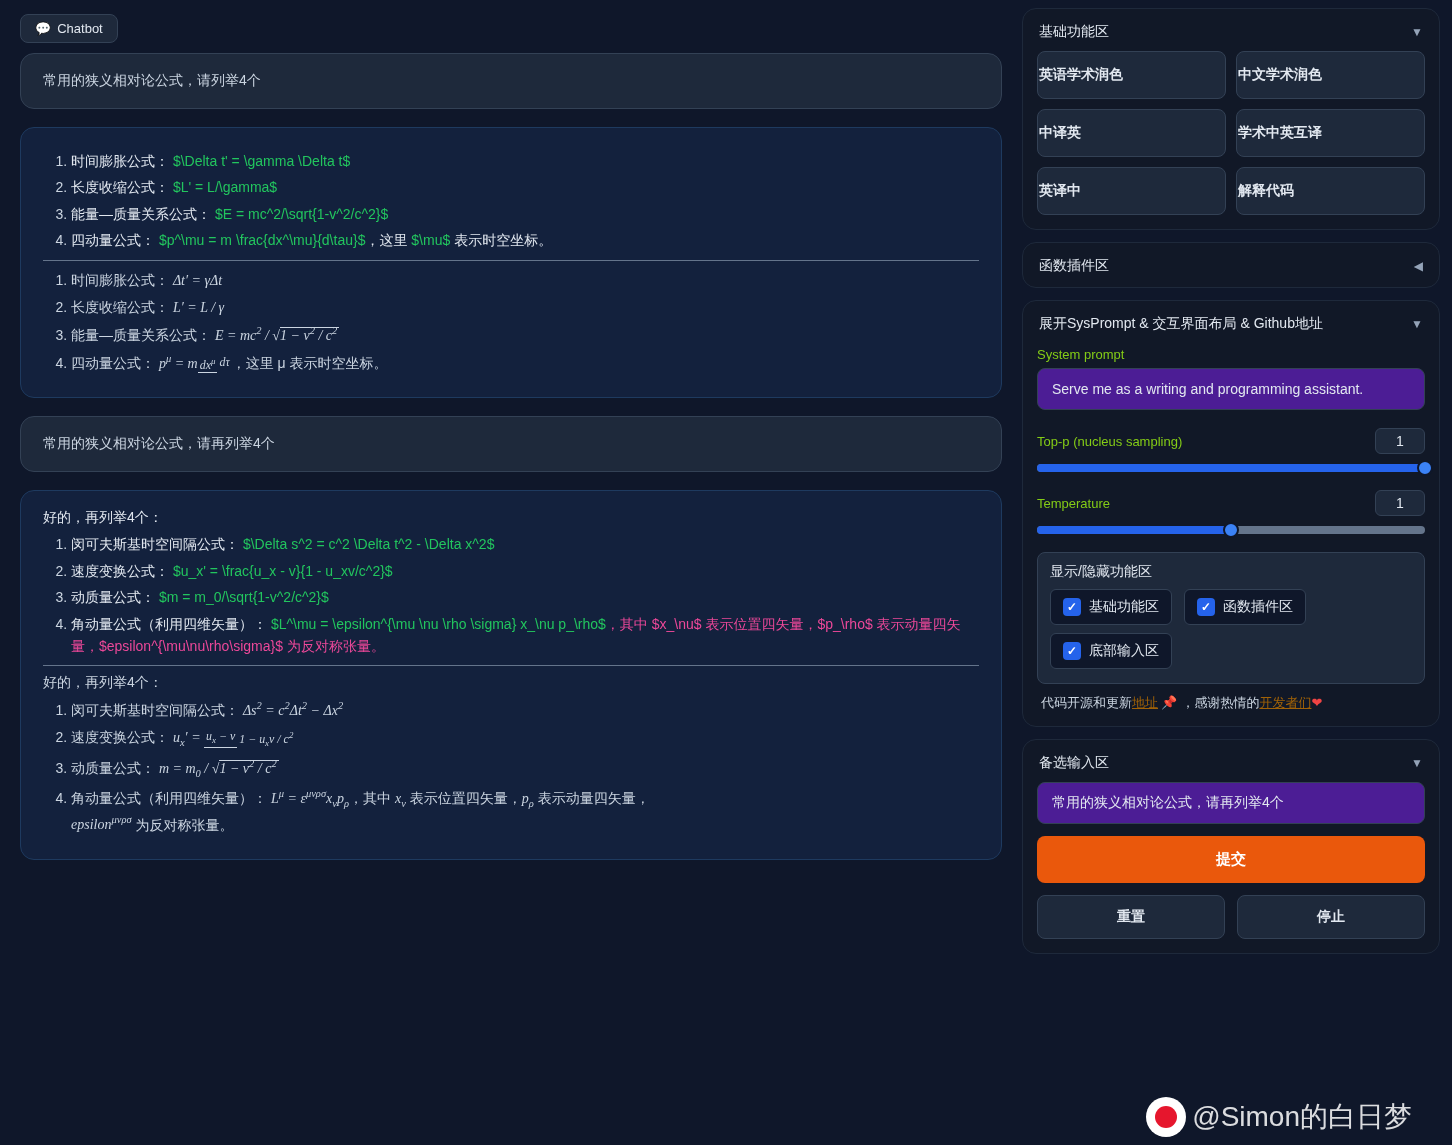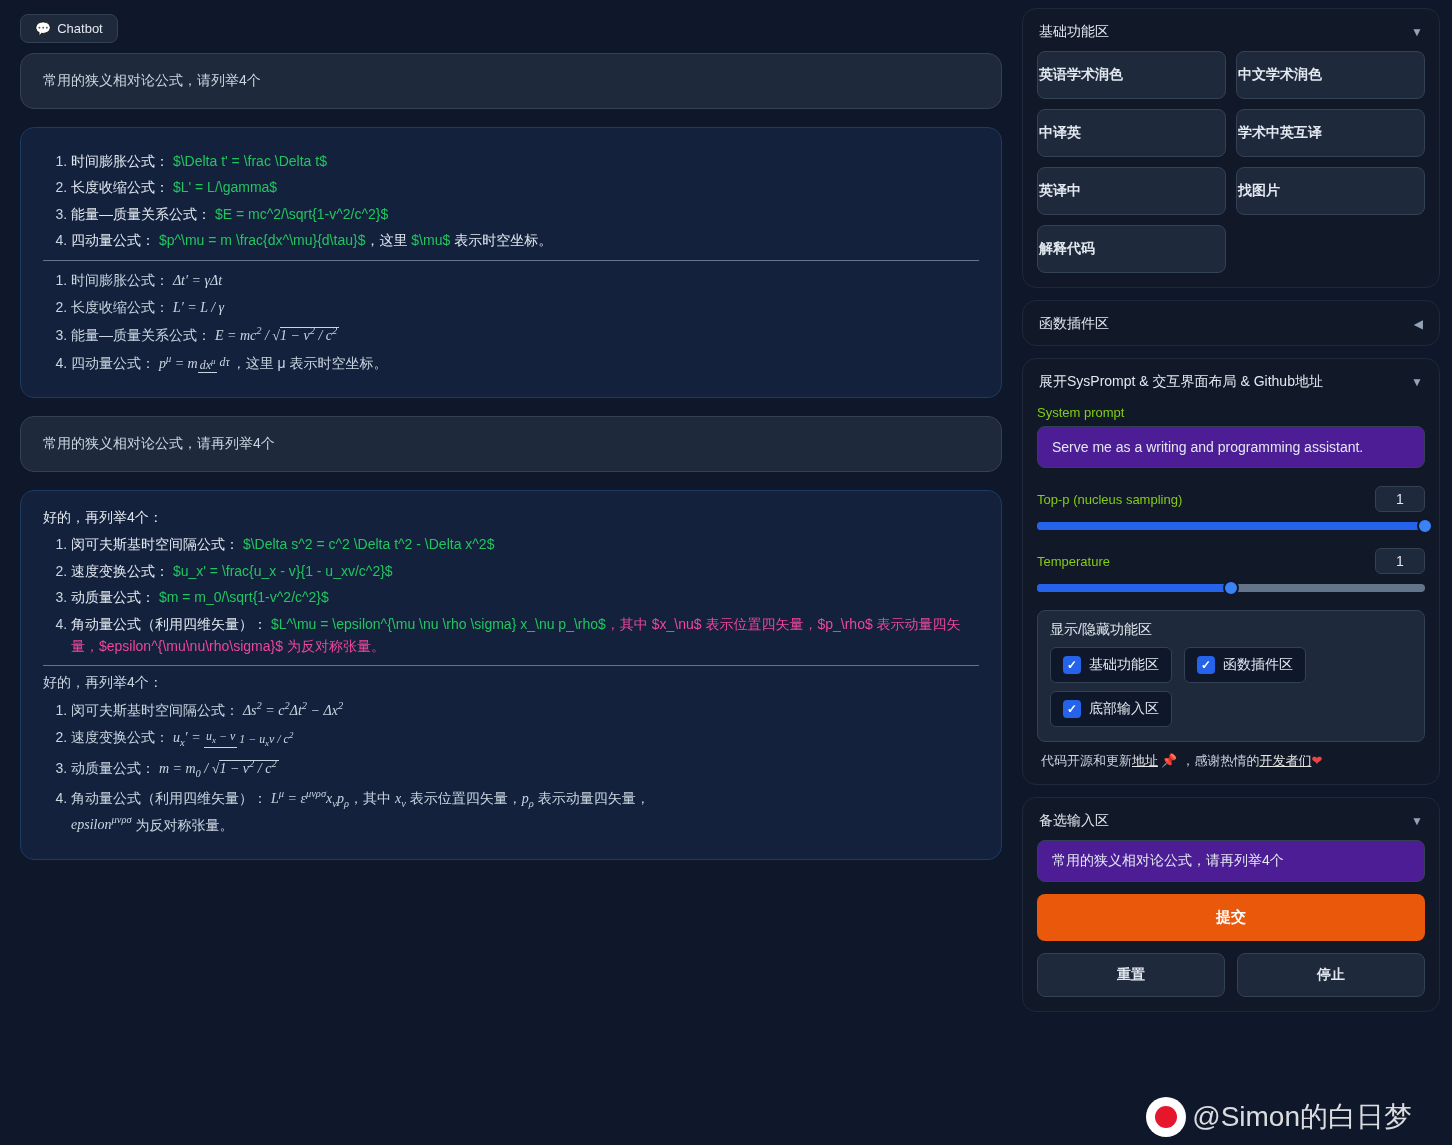--- a/index.html
+++ b/index.html
@@ -157,21 +157,21 @@
 .chk-box {
   width: 18px; height: 18px;
   background: #2563eb;
   border-radius: 4px;
   display: inline-flex; align-items: center; justify-content: center;
   color: #fff; font-size: 12px; font-weight: bold;
 }
 .footer-txt {
   font-size: 13px; color: #cbd5e1; margin-top: 10px; padding: 0 4px;
 }
-.footer-txt a { color: #e5e5e5; text-decoration: underline; }
+.footer-txt a { color: #a16207; text-decoration: underline; }
 .heart { color: #ef4444; }
 .pin { }
 
 .submit-btn {
   width: 100%;
   background: #ea580c;
   color: #fff;
   border: none;
   border-radius: 8px;
   padding: 14px;
@@ -222,21 +222,21 @@
   </div>
 
   <div class="chat-col">
 
     <div class="user-msg">
       <span>常用的狭义相对论公式，请列举4个</span>
     </div>
 
     <div class="bot-msg">
       <ol class="ol">
-        <li><span class="white">时间膨胀公式： </span><span class="green">$\Delta t' = \frac \Delta t$</span></li>
+        <li><span class="white">时间膨胀公式： </span><span class="green">$\Delta t' = \gamma \Delta t$</span></li>
         <li><span class="white">长度收缩公式： </span><span class="green">$L' = L/\gamma$</span></li>
         <li><span class="white">能量—质量关系公式： </span><span class="green">$E = mc^2/\sqrt{1-v^2/c^2}$</span></li>
         <li><span class="white">四动量公式： </span><span class="green">$p^\mu = m \frac{dx^\mu}{d\tau}$</span><span class="white">，这里 </span><span class="green">$\mu$</span><span class="white"> 表示时空坐标。</span></li>
       </ol>
       <hr class="hr">
       <ol class="ol">
         <li><span>时间膨胀公式：</span> <span class="math">Δt′ = γΔt</span></li>
         <li><span>长度收缩公式：</span> <span class="math">L′ = L / γ</span></li>
         <li><span>能量—质量关系公式：</span> <span class="math">E = mc<sup>2</sup> / <span class="sqrt"><span>1 − v<sup>2</sup> / c<sup>2</sup></span></span></span></li>
         <li><span>四动量公式：</span> <span class="math">p<sup>μ</sup> = m<span class="frac">
@@ -279,21 +279,20 @@
     <div class="panel-hd">
       <span>基础功能区</span>
       <span class="chev">▼</span>
     </div>
     <div class="btn-grid">
       <div class="fn-btn"><span>英语学术润色</span></div>
       <div class="fn-btn"><span>中文学术润色</span></div>
       <div class="fn-btn"><span>中译英</span></div>
       <div class="fn-btn"><span>学术中英互译</span></div>
       <div class="fn-btn"><span>英译中</span></div>
-      <div class="fn-btn"><span>找图片</span></div>
       <div class="fn-btn"><span>解释代码</span></div>
     </div>
   </div>
 
   <div class="panel" style="padding-bottom:10px;">
     <div class="panel-hd" style="padding-bottom:2px;">
       <span>函数插件区</span>
       <span class="chev">◀</span>
     </div>
   </div>

